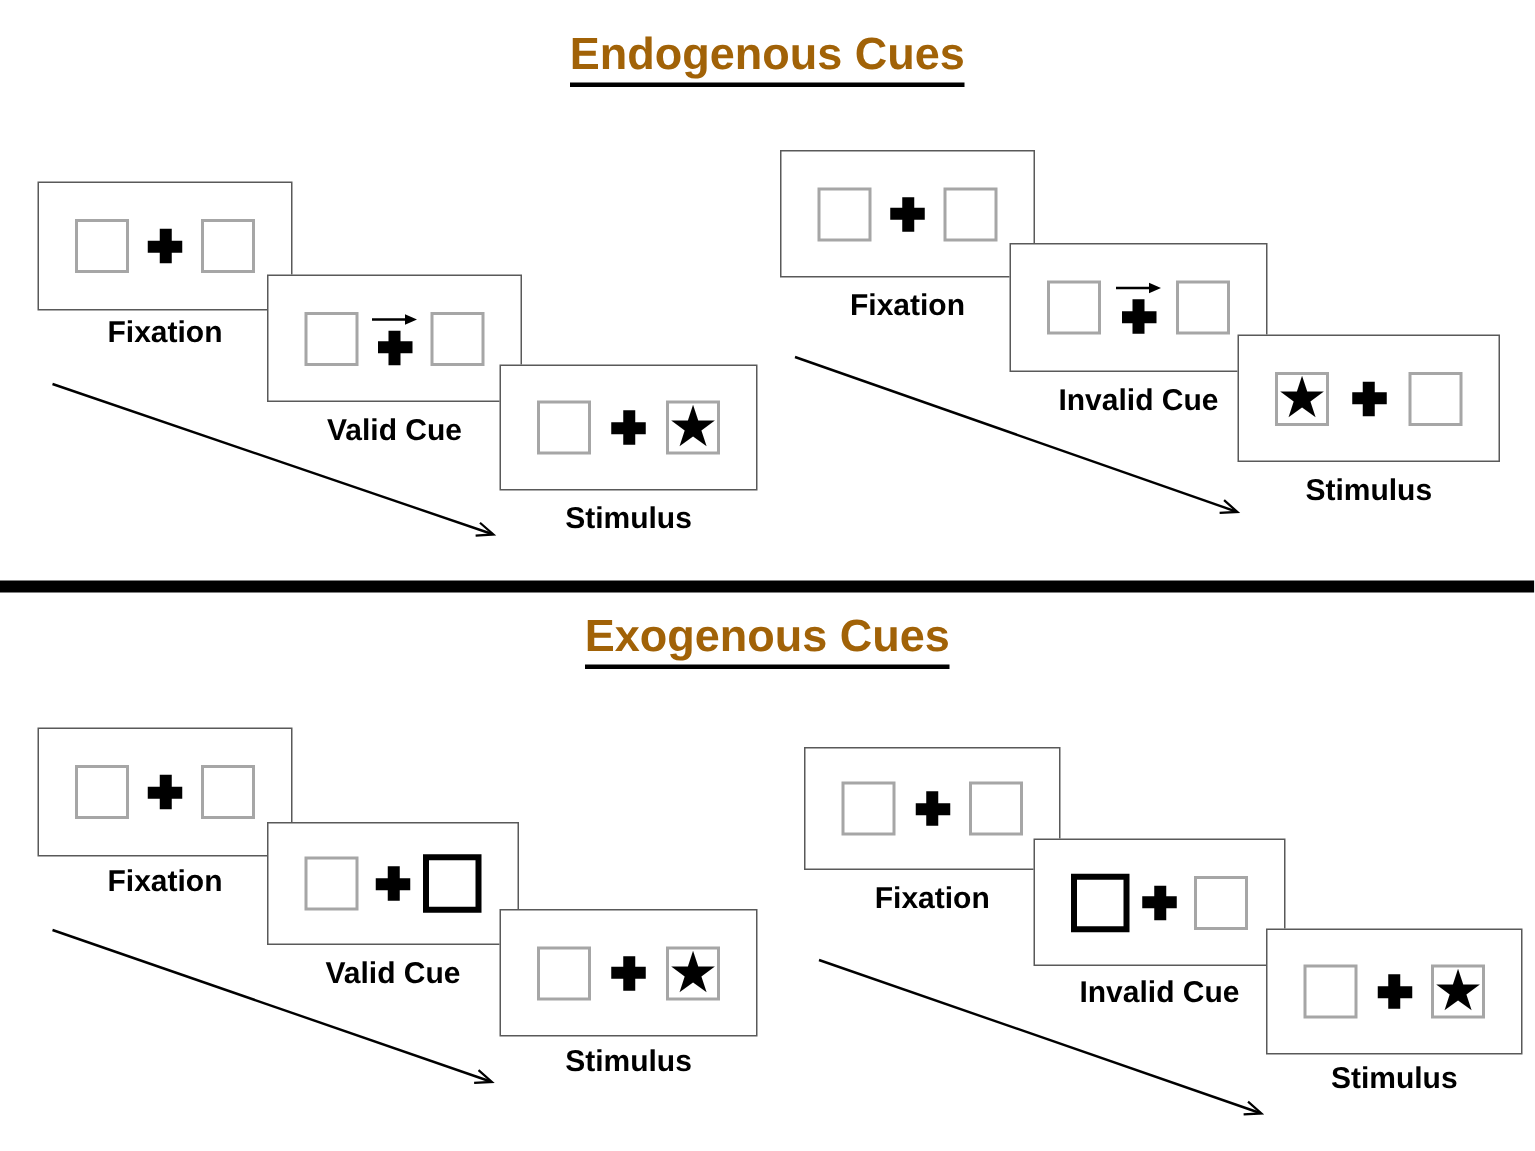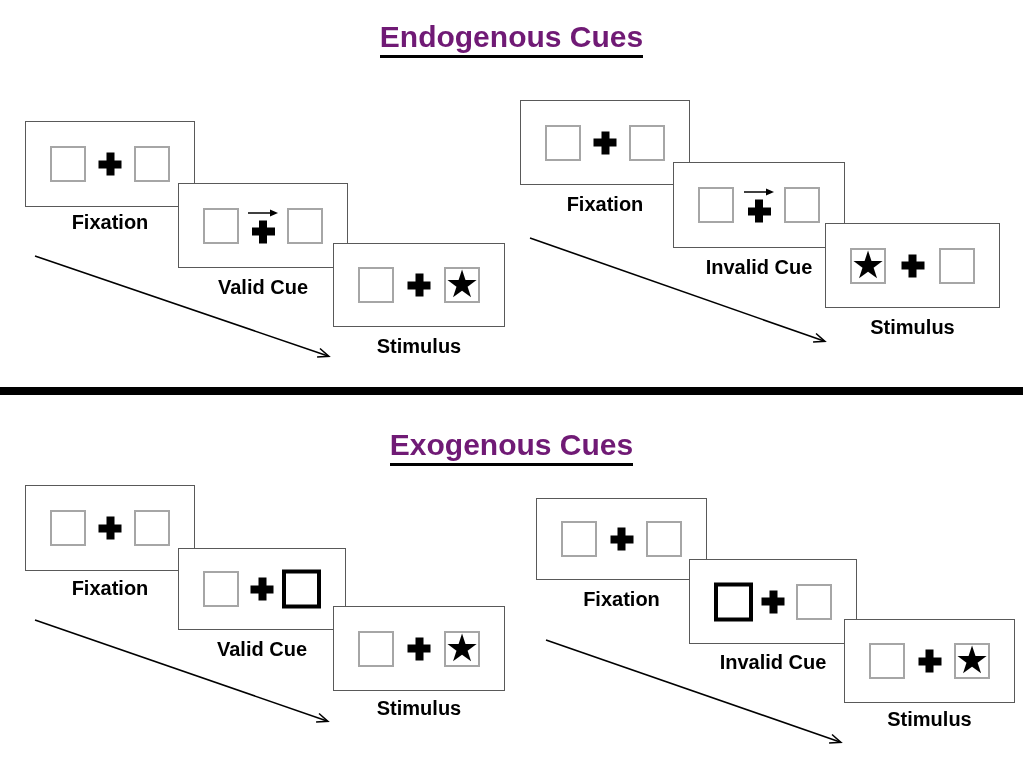--- a/index.html
+++ b/index.html
@@ -1,20 +1,20 @@
 <!DOCTYPE html>
 <html><head>
 <meta charset="utf-8">
 <style>
   html,body{margin:0;padding:0;background:#ffffff;}
   body{font-family:"Liberation Sans",sans-serif;}
   .stage{position:relative;width:1023px;height:767px;background:#ffffff;overflow:hidden;}
 
   .section-title{position:absolute;left:0;width:1023px;text-align:center;}
-  .title-text{display:inline-block;font-size:30px;font-weight:700;color:#701a75;
+  .title-text{display:inline-block;font-size:30px;font-weight:700;color:#a16207;
               border-bottom:3px solid #000;padding-bottom:1px;letter-spacing:0px;}
 
   .divider{position:absolute;left:0;top:387px;width:1023px;height:8px;background:#000;}
 
   .panel{position:absolute;background:#fff;border:1px solid #595959;box-sizing:border-box;}
   .sq{width:32px;height:32px;border:2px solid #a6a6a6;background:#fff;box-sizing:content-box;
       display:flex;align-items:center;justify-content:center;}
   .sq.thick{border:4px solid #000;width:31px;height:31px;}
   .slot-l{position:absolute;left:24px;top:50%;transform:translateY(-50%);}
   .slot-r{position:absolute;right:24px;top:50%;transform:translateY(-50%);}
@@ -46,21 +46,21 @@
     <line x1="35" y1="256" x2="328" y2="356" stroke="#000" stroke-width="1.6" marker-end="url(#ah)"></line>
     <line x1="530" y1="238" x2="824" y2="341" stroke="#000" stroke-width="1.6" marker-end="url(#ah)"></line>
     <line x1="35" y1="620" x2="327" y2="721" stroke="#000" stroke-width="1.6" marker-end="url(#ah)"></line>
     <line x1="546" y1="640" x2="840" y2="742" stroke="#000" stroke-width="1.6" marker-end="url(#ah)"></line>
   </svg>
 
   <div class="section-title" style="top:20px;">
     <span class="title-text">Endogenous Cues</span>
   </div>
   <div class="divider"></div>
-  <div class="section-title" style="top:428px;text-decoration:underline;">
+  <div class="section-title" style="top:408px;text-decoration:underline;">
     <span class="title-text">Exogenous Cues</span>
   </div>
 
   <div class="panel" style="left:25px;top:121px;width:170px;height:86px;z-index:1;">
     <div class="sq slot-l"></div>
     <div class="center">
       <div class="plus"></div>
     </div>
     <div class="sq slot-r"></div>
   </div>

